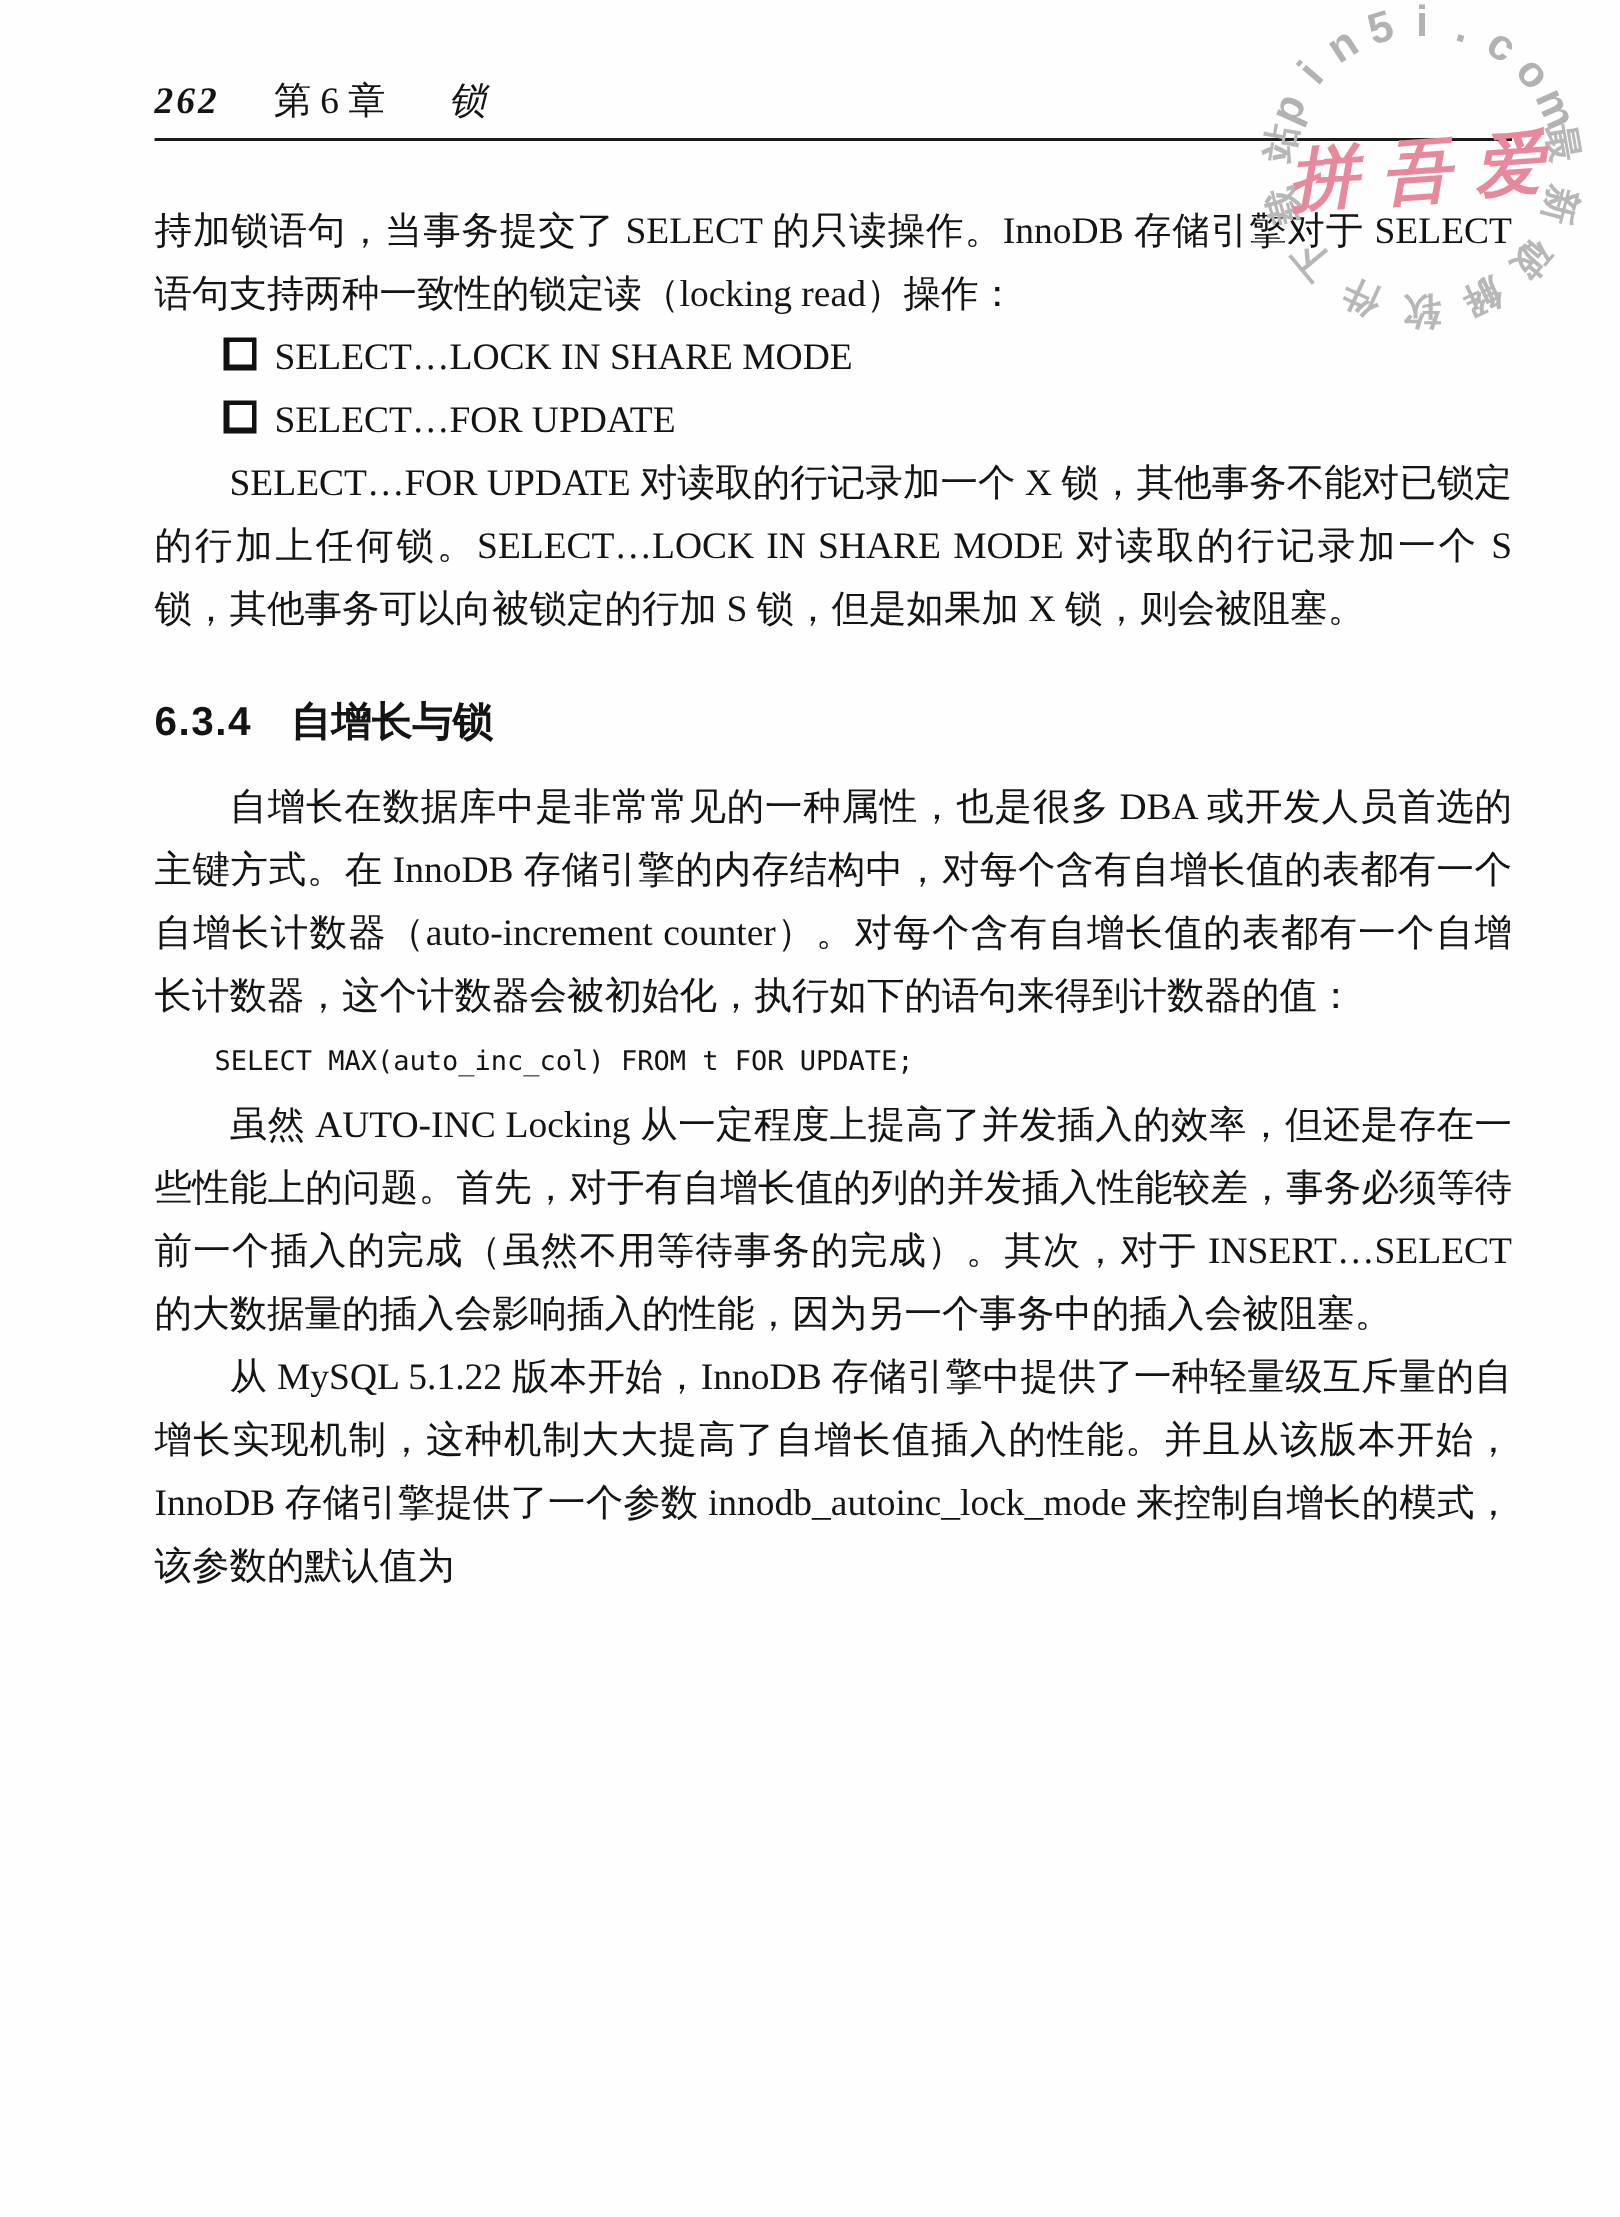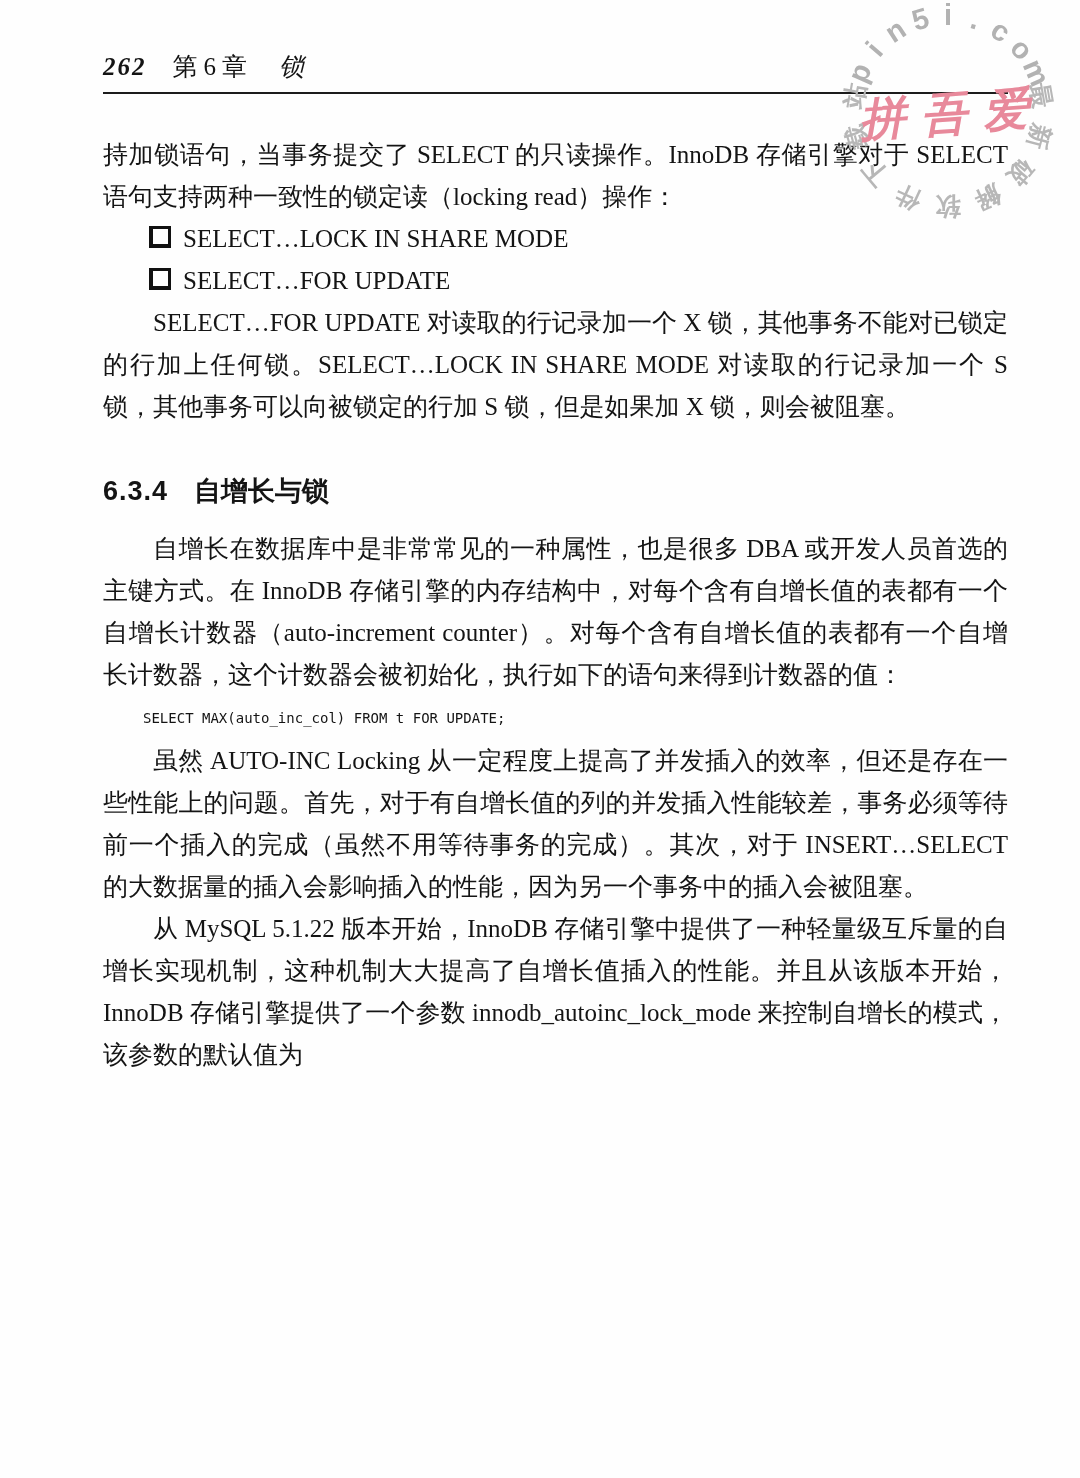--- a/index.html
+++ b/index.html
@@ -5,21 +5,21 @@
   html,body{margin:0;padding:0;}
   body{background:#e9e9e9;font-family:"Liberation Serif","DejaVu Serif",serif;}
   .page{
     position:relative;width:1080px;height:1478px;margin:0 auto;
     background:#fefefe;color:#141414;overflow:hidden;
   }
   
   .page-header{
     position:absolute;left:103px;top:50px;width:905px;
     border-bottom:2px solid #1c1c1c;padding-bottom:9px;
-    display:flex;align-items:baseline;gap:26px;
+    display:flex;align-items:baseline;gap:36px;
     font-size:25px;
   }
   .page-header .pageno{font-style:italic;font-weight:bold;letter-spacing:2px;}
   .page-header .chapter{letter-spacing:6px;}
   .page-header .chtitle{letter-spacing:2px;font-style:italic;}
   
   .watermark{
     position:absolute;left:836px;top:0px;width:224px;height:224px;
     z-index:5;pointer-events:none;
   }
@@ -46,26 +46,26 @@
   .bullet-list{list-style:none;margin:0;padding:0 0 0 46px;}
   .bullet-list li{line-height:42px;}
   .sq{
     display:inline-block;width:15px;height:15px;border:3px solid #111;
     border-left-width:4px;border-bottom-width:4px;margin-right:12px;
     vertical-align:-1px;
   }
   h3.section{
     font-family:"Liberation Sans","DejaVu Sans",sans-serif;
     font-size:27px;font-weight:bold;line-height:42px;
-    margin:42px 0 16px 0;text-align:left;
+    margin:32px 0 16px 0;text-align:left;
   }
   h3.section .secnum{margin-right:26px;letter-spacing:1px;}
   pre.code{
     font-family:"DejaVu Sans Mono","Liberation Mono",monospace;
-    font-size:14px;line-height:30px;margin:7px 0 7px 40px;
+    font-size:18px;line-height:30px;margin:7px 0 7px 40px;
     text-align:left;white-space:pre;
   }
 </style>
 </head>
 <body>
 
 <div class="page">
 
   <div class="page-header">
     <span class="pageno">262</span>

